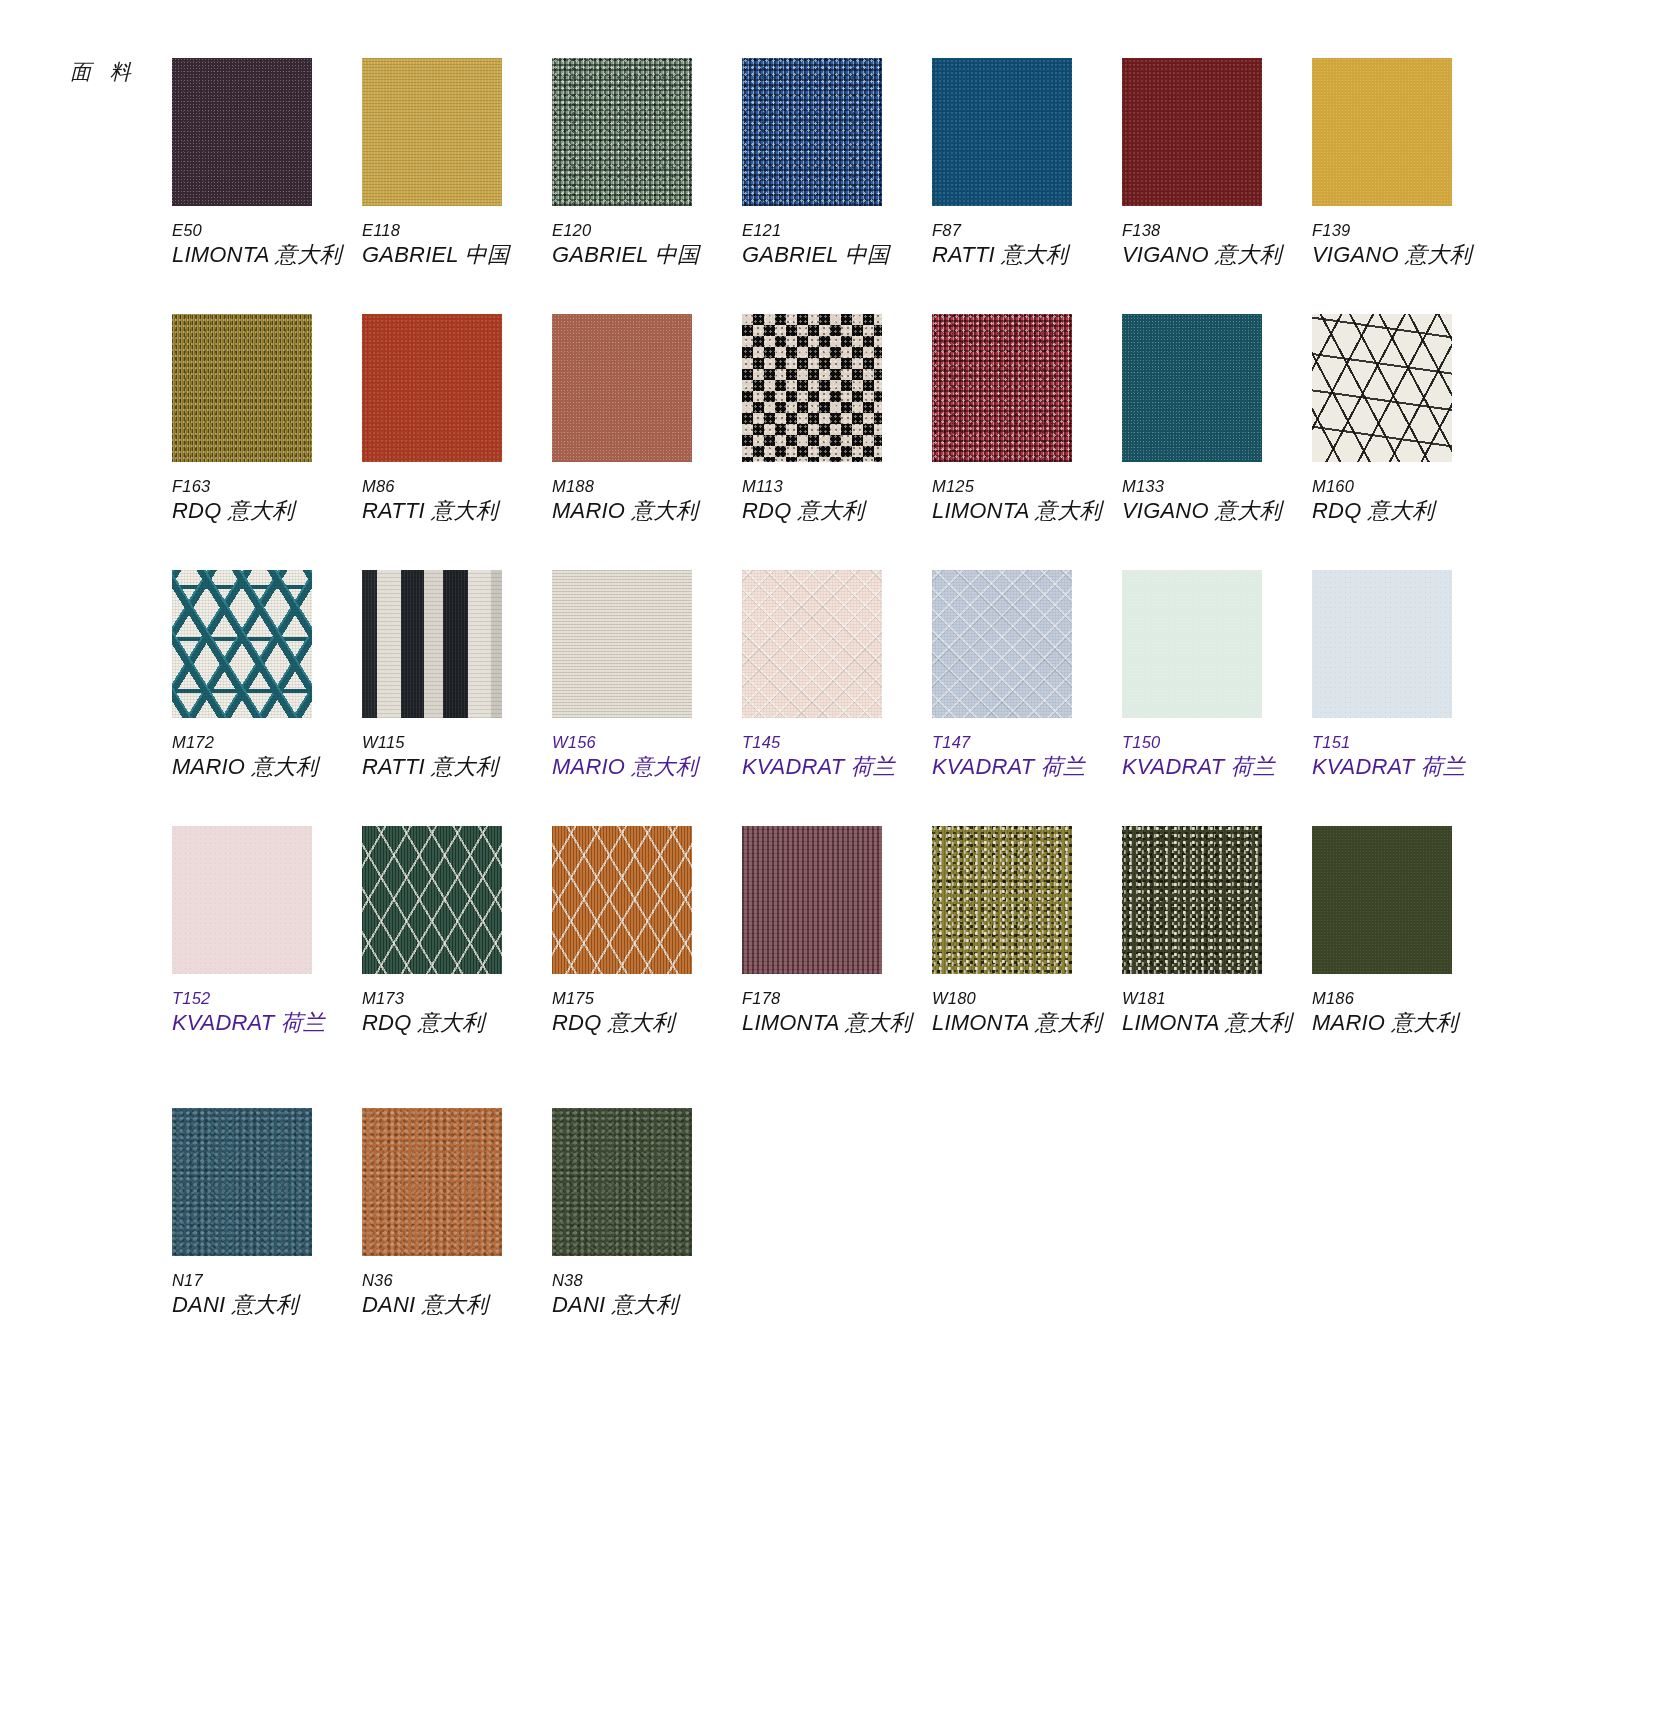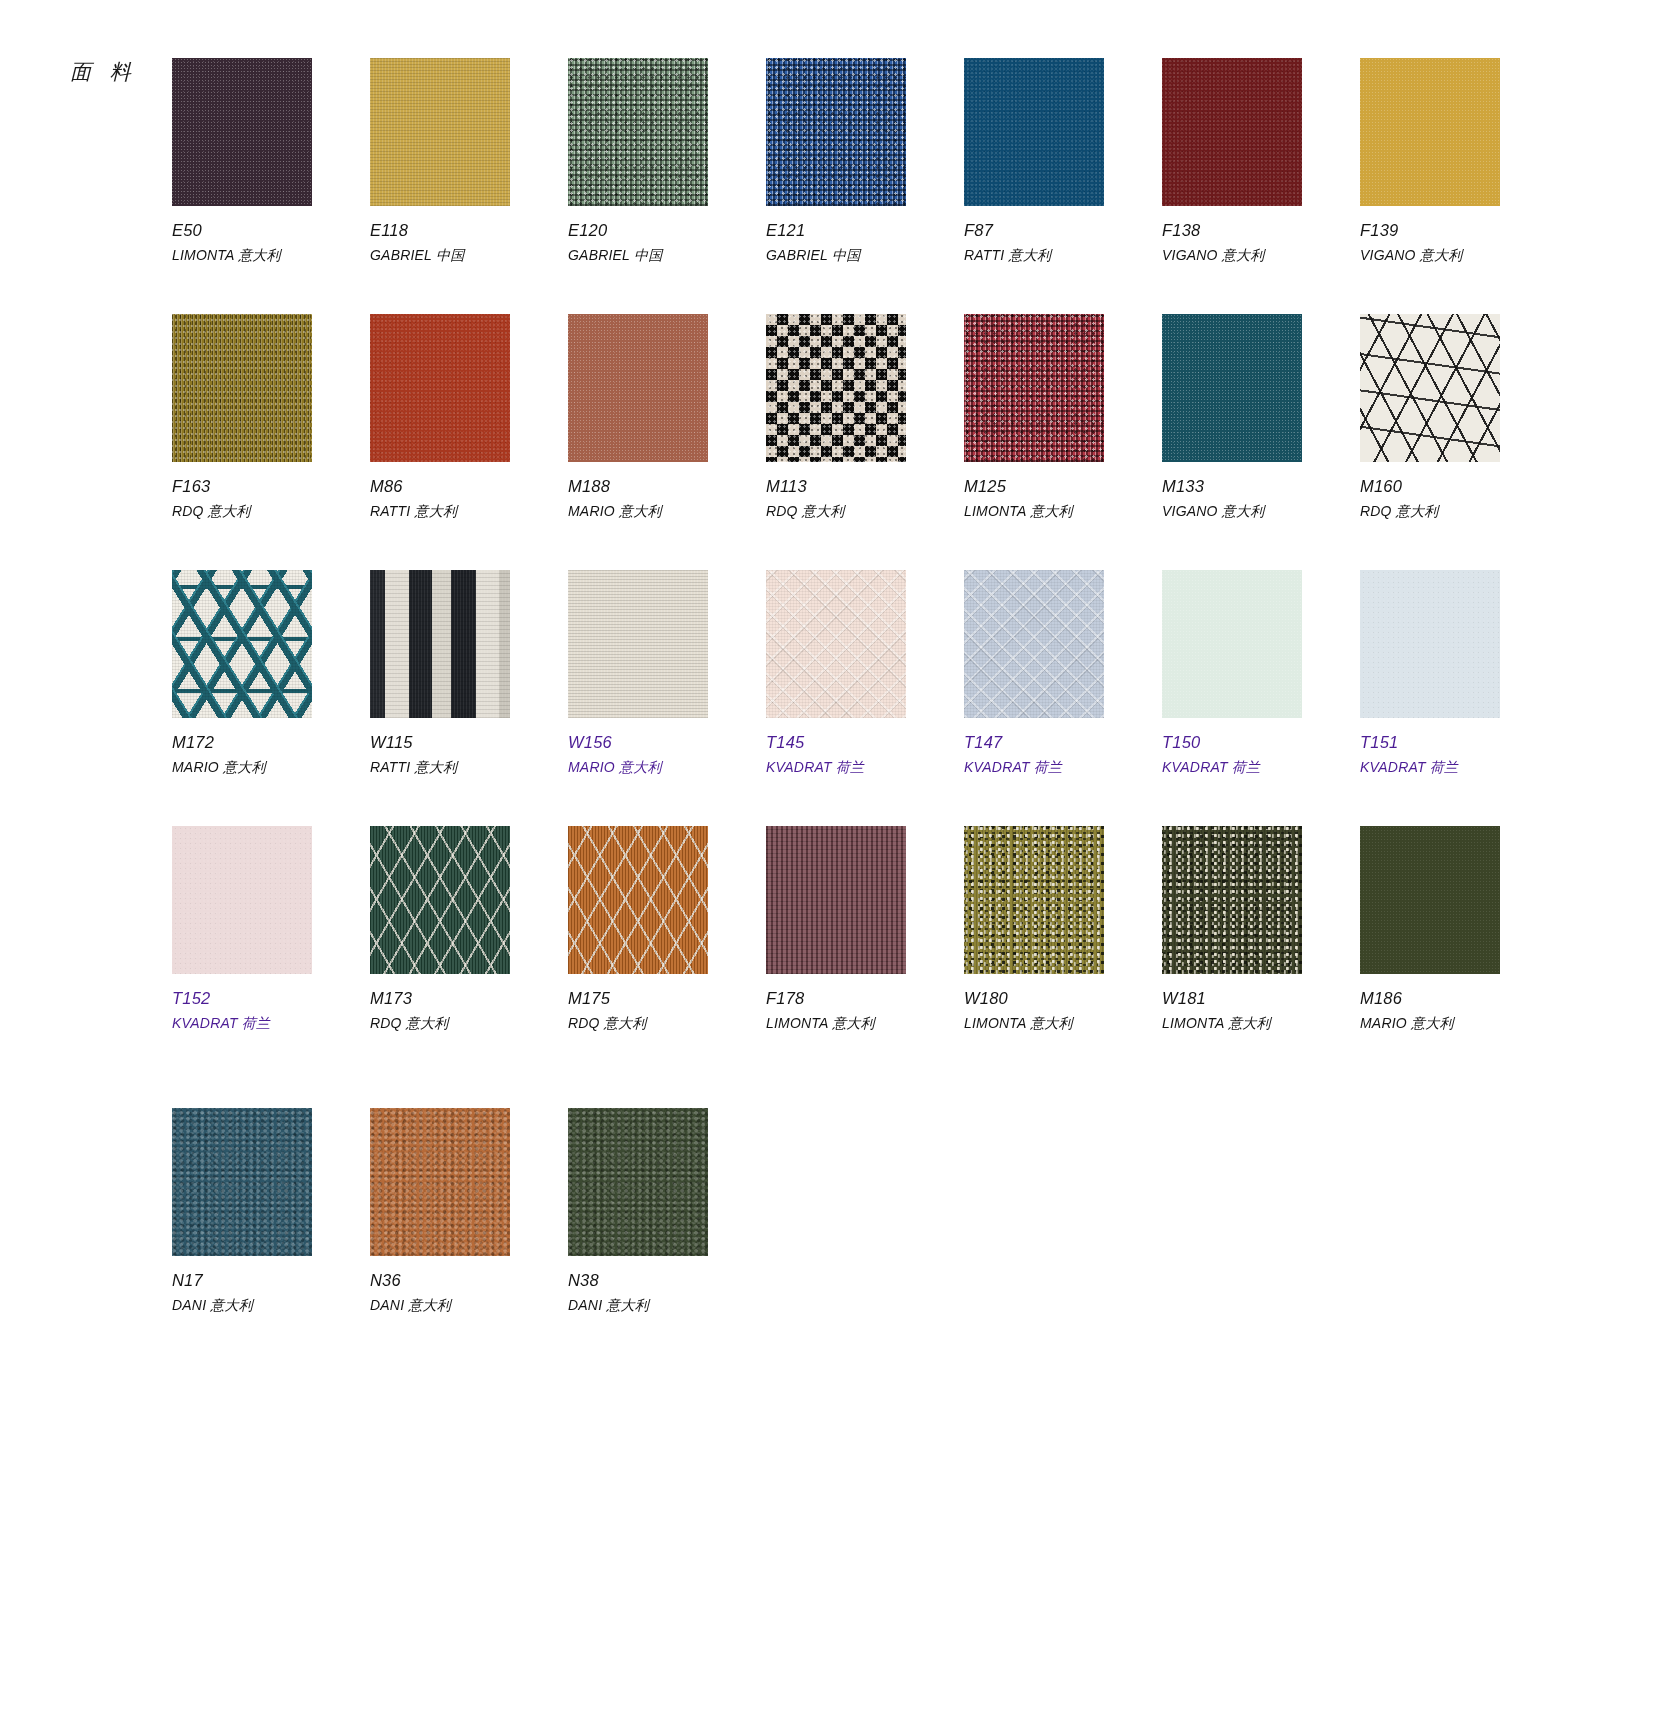--- a/index.html
+++ b/index.html
@@ -26,42 +26,42 @@
     left: 70px;
     font-size: 21px;
     letter-spacing: 6px;
     color: #1a1a1a;
     font-family: "DejaVu Sans", "Liberation Sans", sans-serif;
     white-space: nowrap;
   }
   .grid {
     display: grid;
     grid-template-columns: repeat(7, 190px);
-    column-gap: 8px;
+    column-gap: 0px;
     margin-left: 172px;
   }
   .cell { width: 190px; }
   .swatch {
     width: 140px;
     height: 148px;
     position: relative;
     overflow: hidden;
     background-color: #ccc;
   }
   .row-tall .swatch { height: 148px; }
 
   .caption { margin-top: 12px; }
   .code {
     font-size: 16.5px;
     line-height: 24px;
     letter-spacing: .2px;
     white-space: nowrap;
   }
   .vendor {
-    font-size: 14px;
+    font-size: 22px;
     line-height: 26px;
     letter-spacing: .2px;
     white-space: nowrap;
   }
   .dim .code, .dim .vendor { color: #4c1d95; }
   .on  .code, .on  .vendor { color: #141414; }
 
   .row { margin-bottom: 46px; }
 
   

